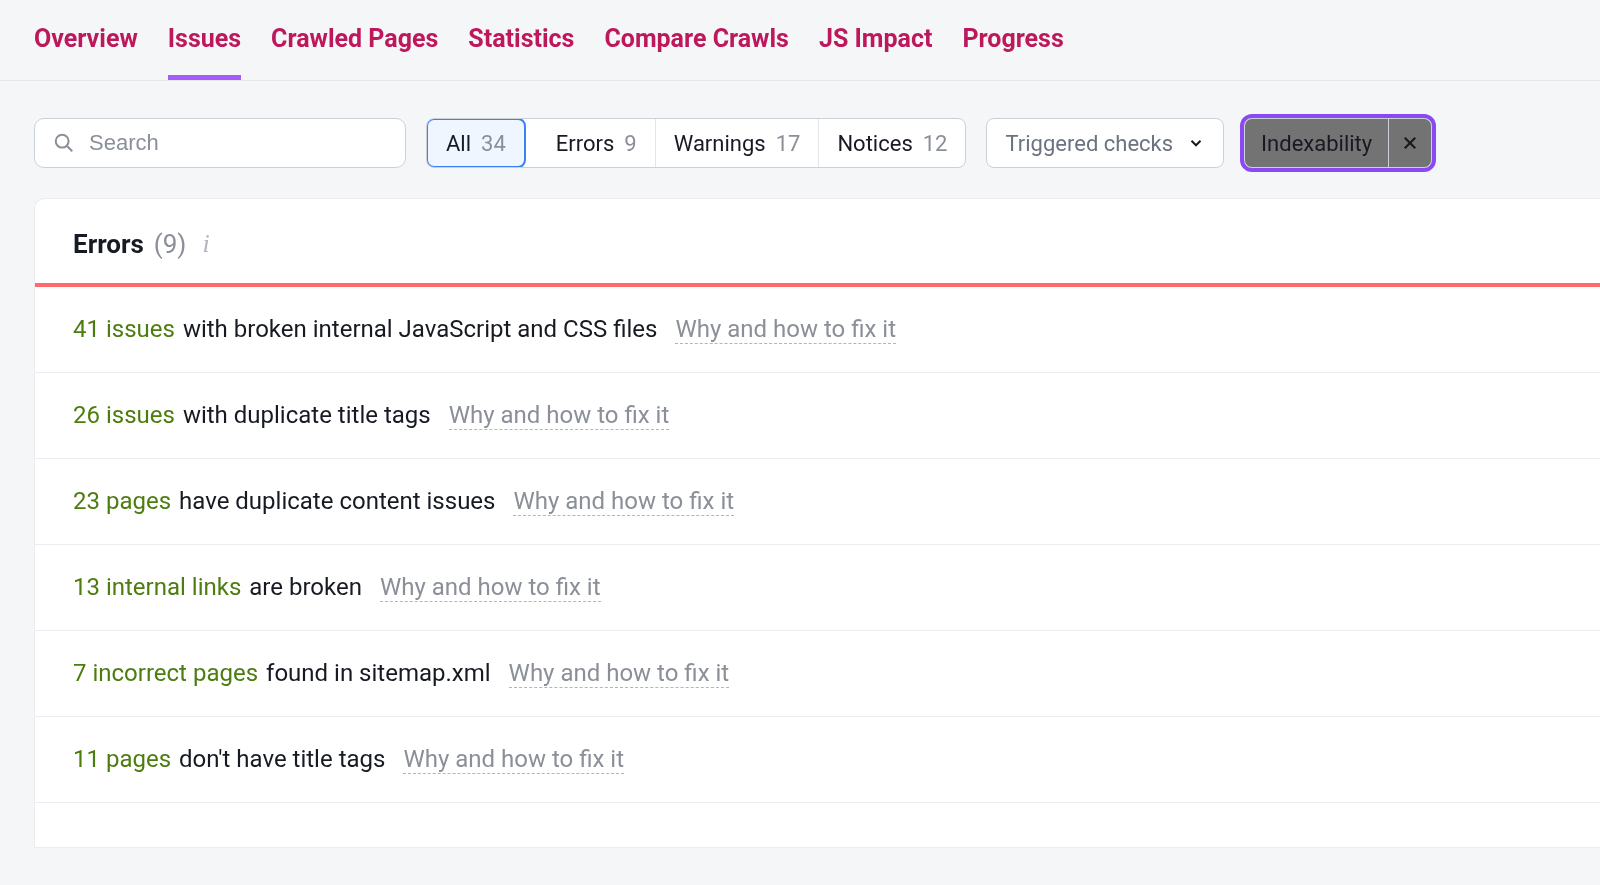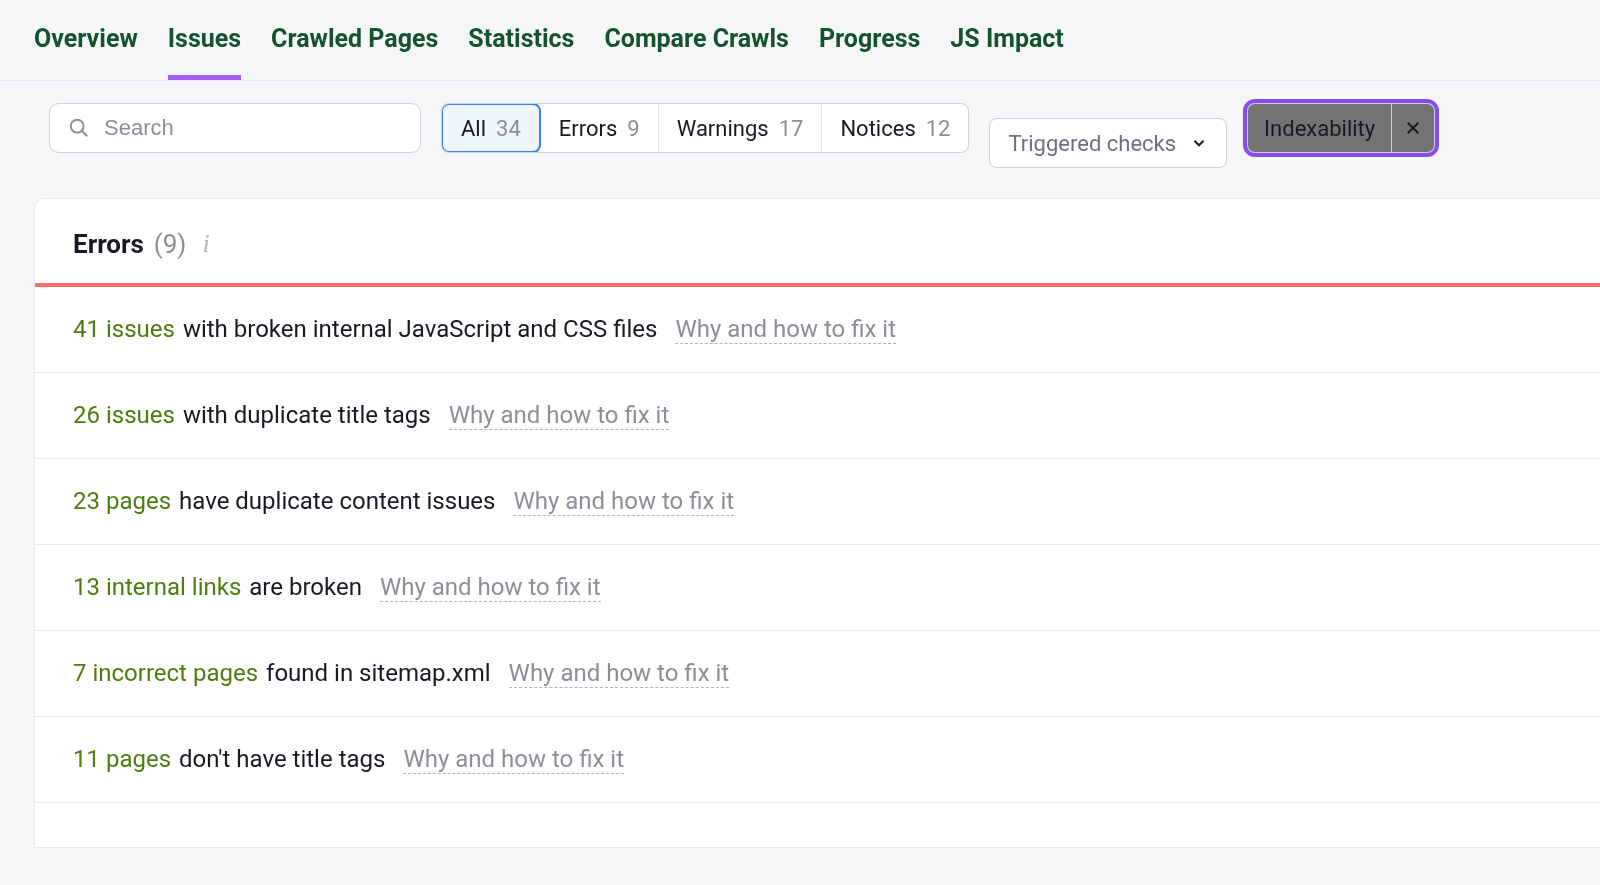--- a/index.html
+++ b/index.html
@@ -16,31 +16,31 @@
     gap: 30px;
     padding: 24px 34px 0 34px;
     border-bottom: 1px solid #e4e7ec;
     align-items: flex-start;
     font-size: 25px;
     font-weight: 700;
   }
   .tab {
     padding-bottom: 22px;
     cursor: pointer;
-    color: #14532d;
+    color: #be185d;
     border-bottom: 5px solid transparent;
   }
   .tab.active {
     border-bottom: 5px solid #a35ef9;
   }
   .filters-row {
     display: flex;
-    align-items: flex-start;
+    align-items: flex-end;
     gap: 20px;
-    padding: 22px 49px;
+    padding: 22px 34px;
   }
   .search-box {
     display: flex;
     align-items: center;
     gap: 14px;
     background: #fff;
     border: 1px solid #ccd0d8;
     border-radius: 10px;
     padding: 12px 18px;
     width: 372px;
@@ -74,21 +74,21 @@
     border-right: 1px solid #e2e5ea;
     font-weight: 400;
     color: #171a22;
   }
   .segmented .seg:last-child { border-right: none; }
   .segmented .seg .count { color: #8a8f98; }
   .segmented .seg.active {
     background: #f0f6ff;
     border: 2px solid #3b82f6;
     border-radius: 8px;
-    margin: -1px 0 -1px -1px;
+    margin: -1px 12px -1px -1px;
   }
   .dropdown {
     display: flex;
     align-items: center;
     gap: 14px;
     background: #fff;
     border: 1px solid #ccd0d8;
     border-radius: 8px;
     padding: 0 18px;
     height: 50px;
@@ -179,22 +179,22 @@
 </style>
 </head>
 <body>
 
 <div class="tabs">
   <div class="tab">Overview</div>
   <div class="tab active">Issues</div>
   <div class="tab">Crawled Pages</div>
   <div class="tab">Statistics</div>
   <div class="tab">Compare Crawls</div>
+  <div class="tab">JS Impact</div>
   <div class="tab">Progress</div>
-  <div class="tab">JS Impact</div>
 </div>
 
 <div class="filters-row">
   <div class="search-box">
     <svg width="22" height="22" viewBox="0 0 24 24" fill="none" stroke="#8a8f98" stroke-width="2.2">
         <circle cx="10" cy="10" r="7"></circle>
         <line x1="15.5" y1="15.5" x2="21" y2="21"></line>
       </svg>
     <input class="search-input" placeholder="Search" style="">
   </div>

